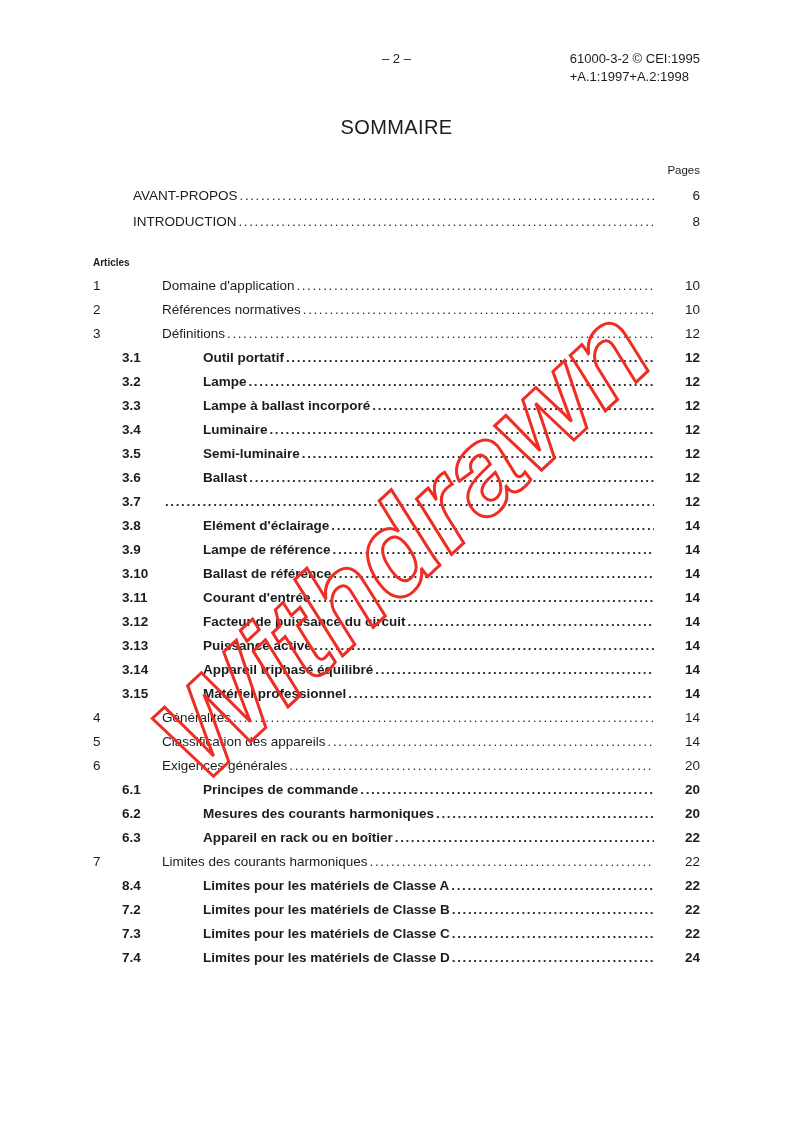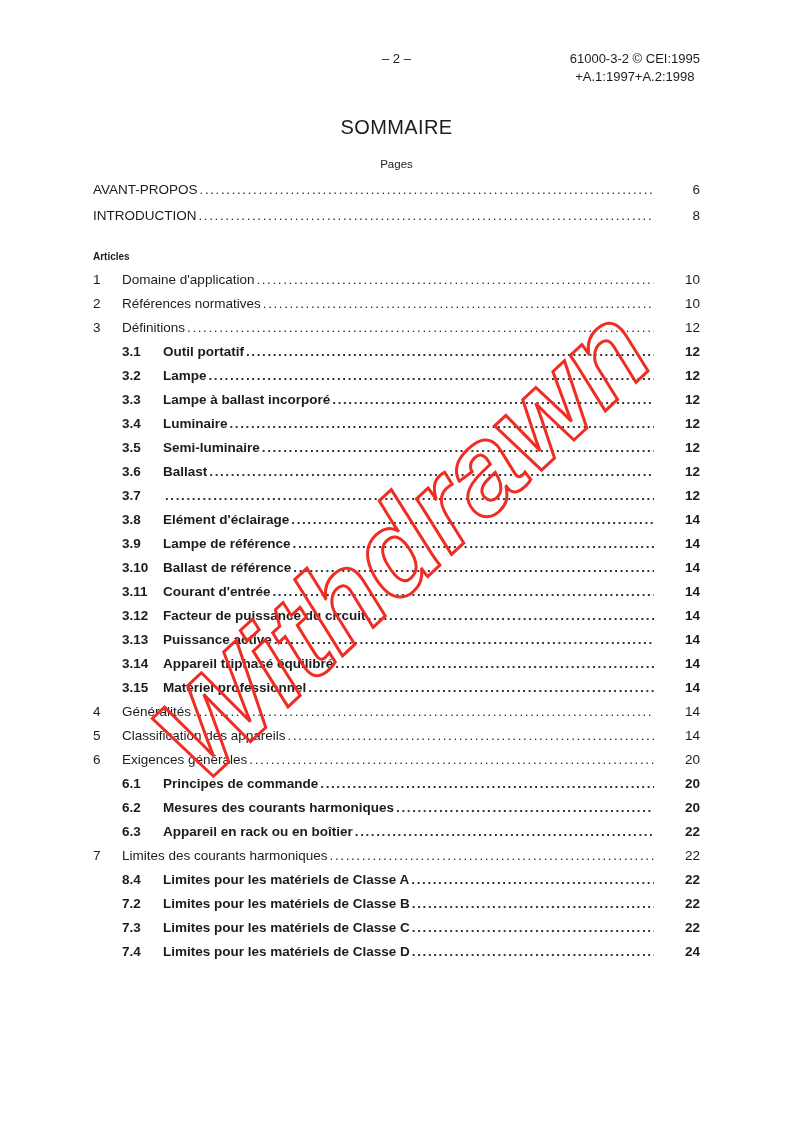--- a/index.html
+++ b/index.html
@@ -32,33 +32,33 @@
   .page-marker {
     position: absolute;
     left: 0; right: 0;
     top: 0;
     text-align: center;
   }
   .doc-ref {
     position: absolute;
     right: 0;
     top: 0;
-    text-align: center;
+    text-align: left;
   }
   
   .doc-title {
     margin-top: 30px;
     text-align: center;
     font-size: 20px;
     line-height: 18px;
     letter-spacing: 0.4px;
   }
   .pages-label {
-    margin-top: 22px;
-    text-align: center;
+    margin-top: 28px;
+    text-align: right;
     font-size: 11.5px;
     line-height: 13px;
   }
   
   .front-list { margin-top: 6px; }
   .front-list .toc-row { height: 26px; line-height: 26px; }
   .articles-label {
     margin-top: 21px;
     font-size: 10px;
     line-height: 13px;
@@ -69,21 +69,21 @@
     display: flex;
     height: 24px;
     line-height: 24px;
     font-size: 13.5px;
     white-space: nowrap;
   }
   .toc-row .num { flex: 0 0 auto; }
   .toc-row.lvl0 .num { width: 29px; }
   .toc-row.lvl1 { padding-left: 29px; font-weight: bold; }
   .toc-row.lvl1 .num { width: 41px; }
-  .toc-row .lbl { flex: 0 0 auto; }
+  .toc-row .lbl { flex: 0 0 auto; margin-left: 40px; }
   .toc-row .dots {
     flex: 1 1 auto;
     overflow: hidden;
     white-space: nowrap;
     margin-left: 2px;
     margin-right: 8px;
     letter-spacing: 1.6px;
     color: #2a2a2a;
   }
   .toc-row .dots::after {

